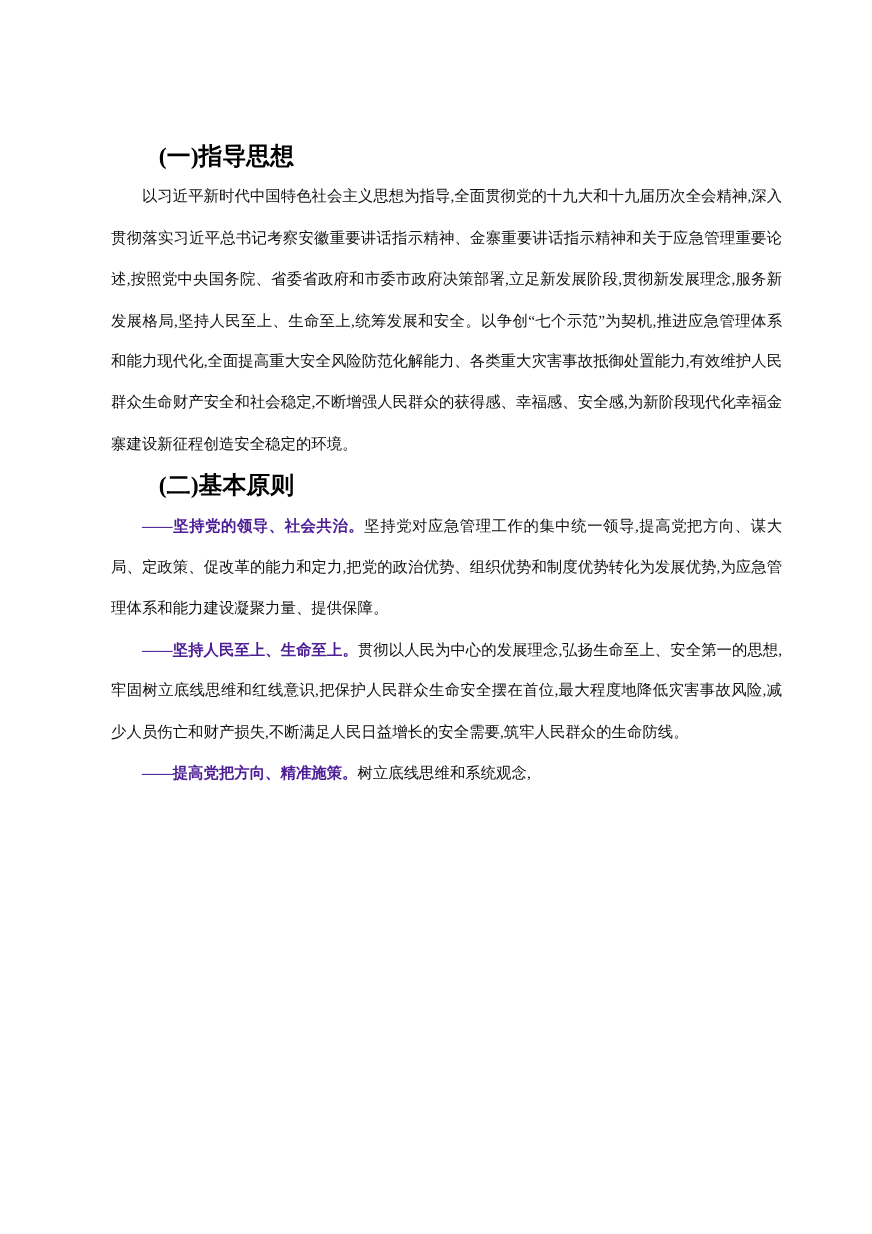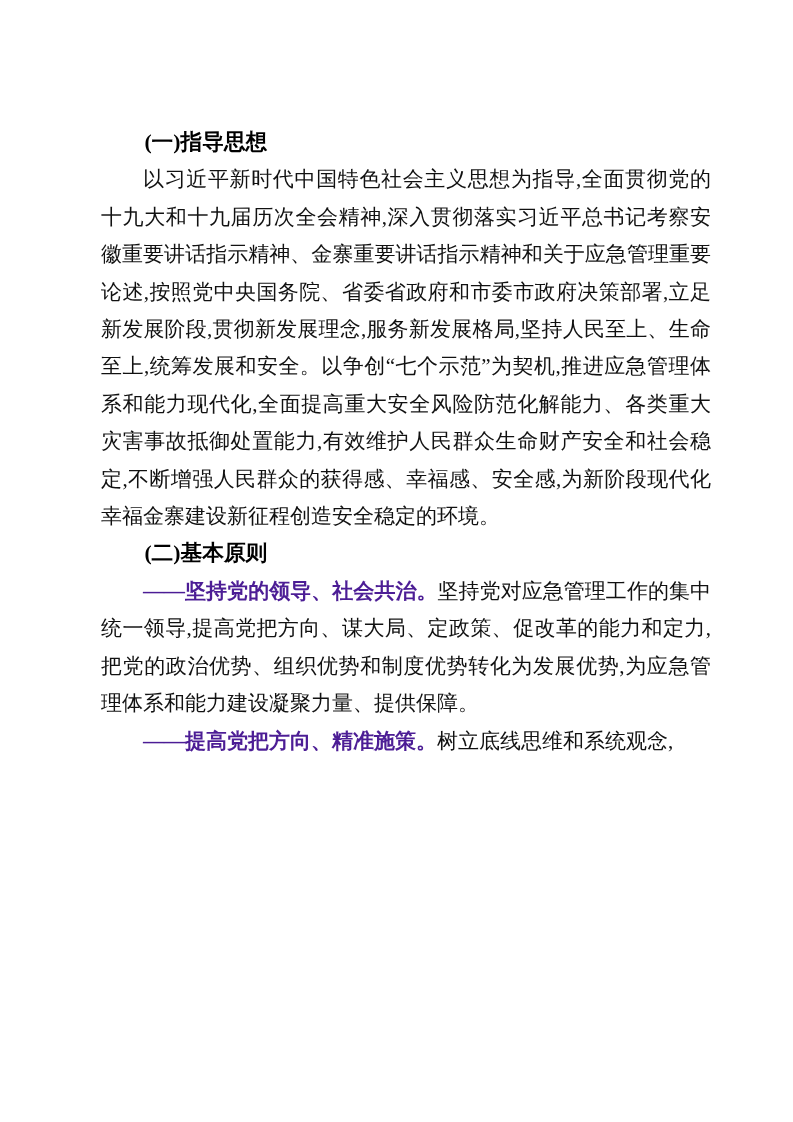--- a/index.html
+++ b/index.html
@@ -23,21 +23,21 @@
   }
   .doc-body .heading {
     font-size: 21.7px;
     line-height: 37.4px;
     font-weight: bold;
     text-indent: 2em;
     text-align: left;
     color: #000000;
   }
   .doc-body .para {
-    font-size: 21px;
+    font-size: 14px;
     line-height: 37.4px;
     text-indent: 2em;
     text-align: justify;
     color: #111111;
   }
   .doc-body .para strong {
     font-weight: bold;
     color: #4c1d95;
   }
   .page-footer {
@@ -53,16 +53,17 @@
 </style>
 </head>
 <body>
 
 <div class="page">
   <div class="doc-body">
       <div class="heading">(一)指导思想</div>
       <div class="para">以习近平新时代中国特色社会主义思想为指导,全面贯彻党的十九大和十九届历次全会精神,深入贯彻落实习近平总书记考察安徽重要讲话指示精神、金寨重要讲话指示精神和关于应急管理重要论述,按照党中央国务院、省委省政府和市委市政府决策部署,立足新发展阶段,贯彻新发展理念,服务新发展格局,坚持人民至上、生命至上,统筹发展和安全。以争创“七个示范”为契机,推进应急管理体系和能力现代化,全面提高重大安全风险防范化解能力、各类重大灾害事故抵御处置能力,有效维护人民群众生命财产安全和社会稳定,不断增强人民群众的获得感、幸福感、安全感,为新阶段现代化幸福金寨建设新征程创造安全稳定的环境。</div>
       <div class="heading">(二)基本原则</div>
       <div class="para"><strong>——坚持党的领导、社会共治。</strong>坚持党对应急管理工作的集中统一领导,提高党把方向、谋大局、定政策、促改革的能力和定力,把党的政治优势、组织优势和制度优势转化为发展优势,为应急管理体系和能力建设凝聚力量、提供保障。</div>
+      <div class="para"><strong>——坚持人民至上、生命至上。</strong>贯彻以人民为中心的发展理念,弘扬生命至上、安全第一的思想,牢固树立底线思维和红线意识,把保护人民群众生命安全摆在首位,最大程度地降低灾害事故风险,减少人员伤亡和财产损失,不断满足人民日益增长的安全需要,筑牢人民群众的生命防线。</div>
       <div class="para"><strong>——提高党把方向、精准施策。</strong>树立底线思维和系统观念,</div>
     </div>
   <div class="page-footer">- 17 -</div>
 </div>
 
 </body></html>

